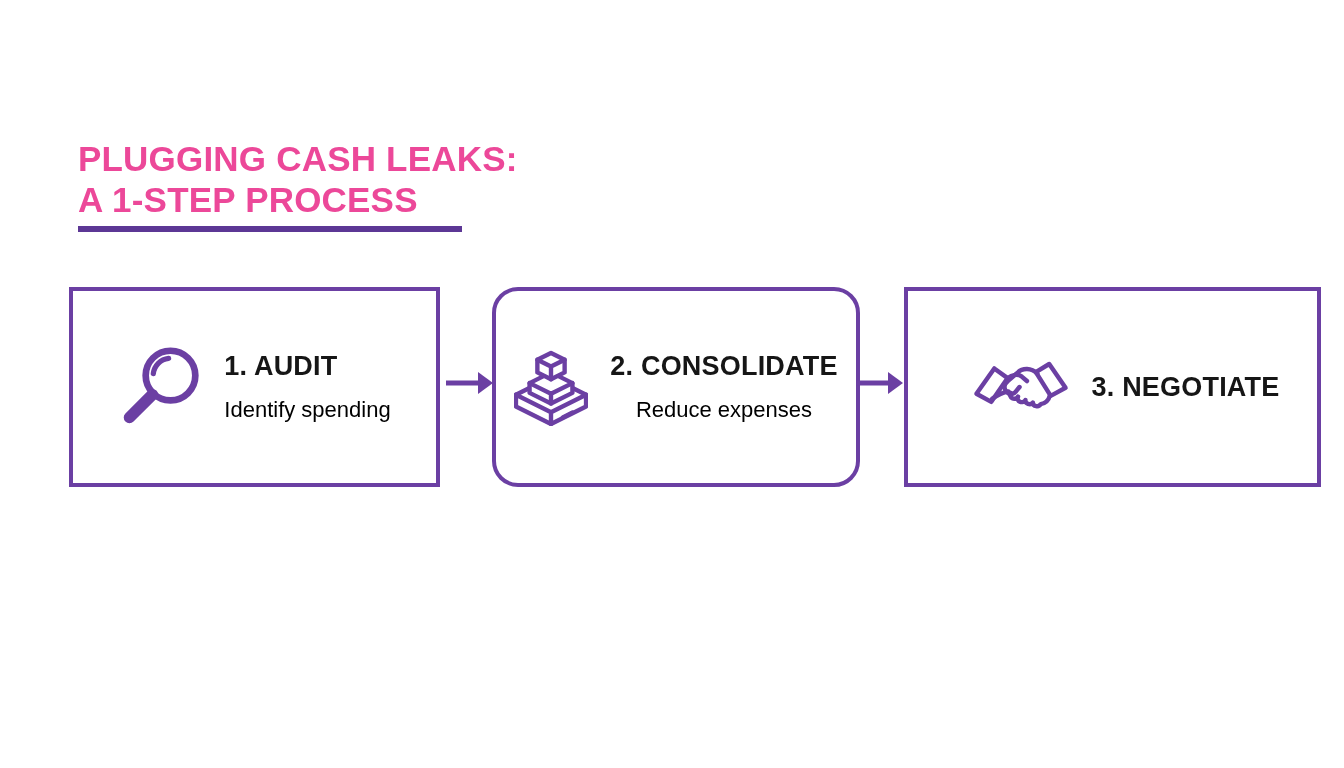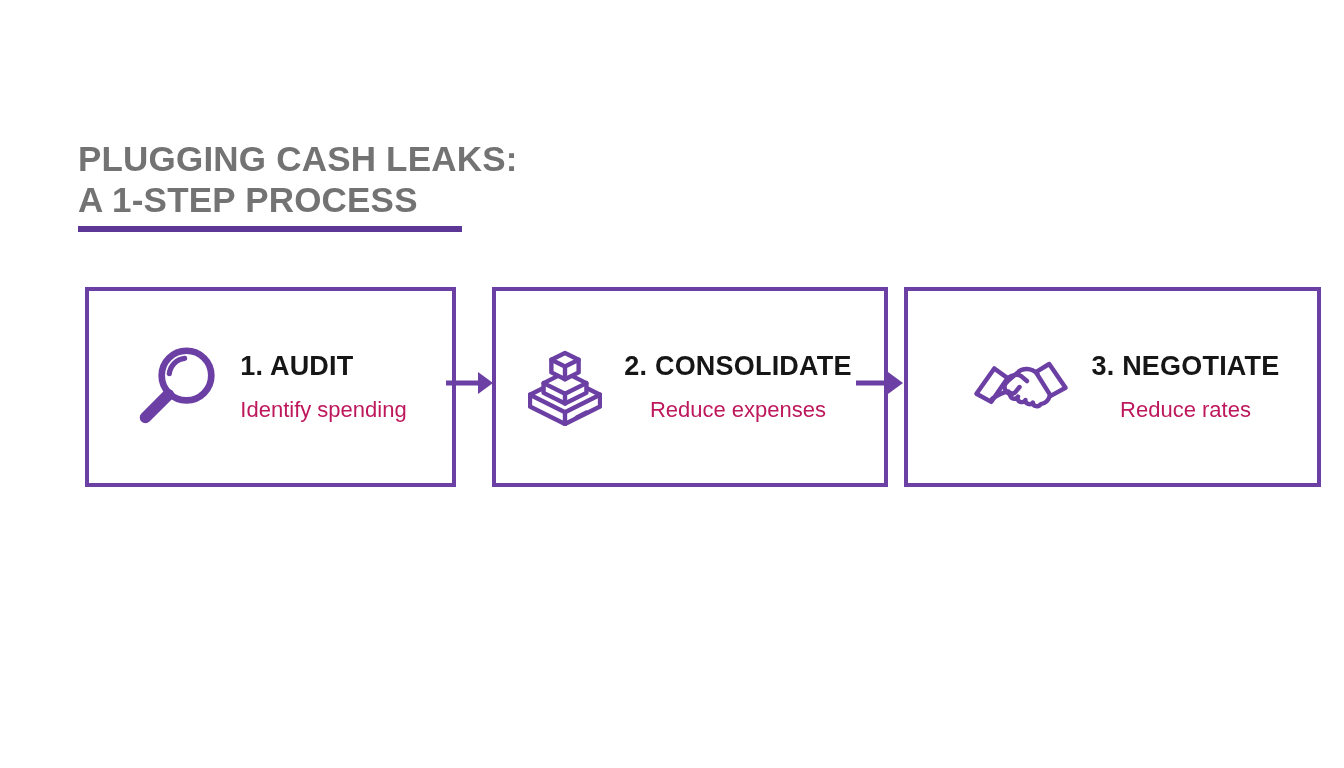--- a/index.html
+++ b/index.html
@@ -21,21 +21,21 @@
     position: absolute;
     left: 78px;
     top: 138px;
   }
   .page-title {
     margin: 0;
     font-size: 35px;
     line-height: 41px;
     font-weight: 700;
     letter-spacing: 0.2px;
-    color: #737373;
+    color: #ec4899;
   }
   .title-underline {
     width: 384px;
     height: 6px;
     background: #5C3795;
     margin-top: 6px;
   }
 
   
   .step-card {
@@ -43,22 +43,22 @@
     top: 287px;
     height: 200px;
     box-sizing: border-box;
     border: 4px solid #6B3FA3;
     background: #ffffff;
     display: flex;
     align-items: center;
     justify-content: center;
     gap: 22px;
   }
-  .step-card.s1 { left: 85px;  width: 371px; }
-  .step-card.s2 { left: 492px; width: 396px; }
+  .step-card.s1 { left: 69px;  width: 371px; }
+  .step-card.s2 { left: 492px; width: 368px; border-radius: 26px; }
   .step-card.s3 { left: 904px; width: 417px; padding-left: 26px; }
 
   .step-icon {
     flex: 0 0 auto;
     display: flex;
     align-items: center;
     justify-content: center;
   }
   .step-icon svg { display: block; }
 
@@ -70,21 +70,21 @@
     font-size: 27px;
     font-weight: 700;
     color: #161616;
     text-align: left;
     letter-spacing: 0.2px;
     white-space: nowrap;
   }
   .step-subtitle {
     font-size: 22px;
     font-weight: 400;
-    color: #be185d;
+    color: #000000;
     text-align: center;
     margin-top: 15px;
     white-space: nowrap;
   }
 
   
   .connector {
     position: absolute;
     top: 370px;
   }
@@ -174,17 +174,16 @@
 
         <path class="icon-stroke" stroke-width="6" d="M47,41 C43,45 43,51 47,55 C51,59 57,58 60,53 L64,48"></path>
 
         <path class="icon-stroke" stroke-width="6" d="M52,56 a5.5,5 0 0 0 10,5 a5.5,5 0 0 0 10,4.5 a5.5,5 0 0 0 10,3.5 a5.5,5 0 0 0 10.5,2 C98,70 103,67 105,59"></path>
 
         <path class="icon-stroke" stroke-width="6" d="M27,64 C34,59 42,55 49,54"></path>
       </svg>
     </span>
     <div class="step-text">
       <div class="step-title">3. NEGOTIATE</div>
-      <div class="step-subtitle">Reduce rates</div>
     </div>
   </div>
 
 </div>
 
 </body></html>

